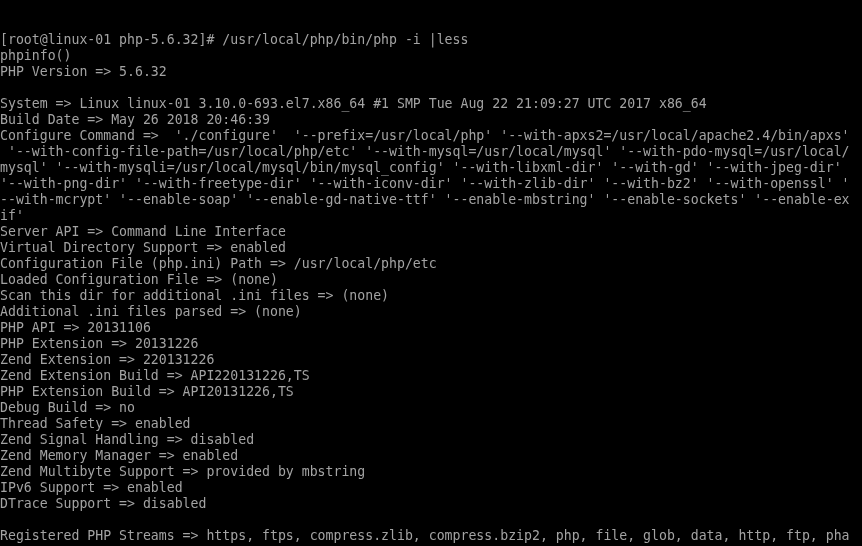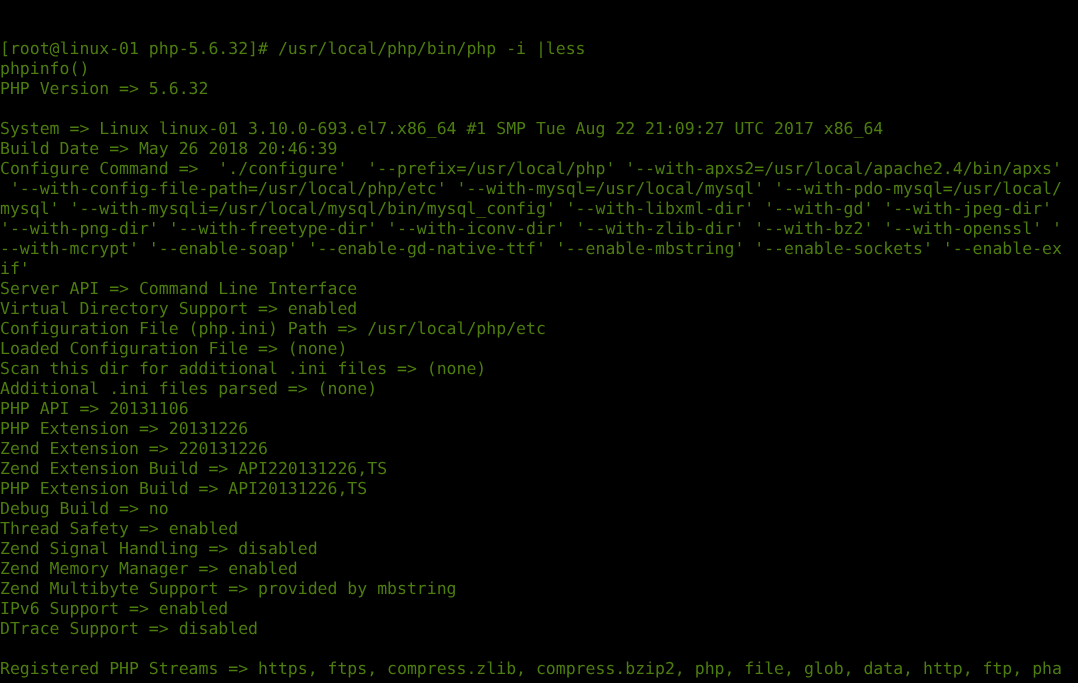--- a/index.html
+++ b/index.html
@@ -9,21 +9,21 @@
   }
   body {
     width: 862px;
     height: 546px;
     overflow: hidden;
   }
   #terminal {
     width: 862px;
     height: 546px;
     background: #000000;
-    color: #4d7c0f;
+    color: #a3a3a3;
     font-family: "DejaVu Sans Mono", "Liberation Mono", monospace;
     font-size: 13.2px;
     line-height: 16px;
     letter-spacing: 0px;
     white-space: pre;
     overflow: hidden;
     box-sizing: border-box;
     padding: 0;
     -webkit-font-smoothing: none;
     font-smooth: never;

